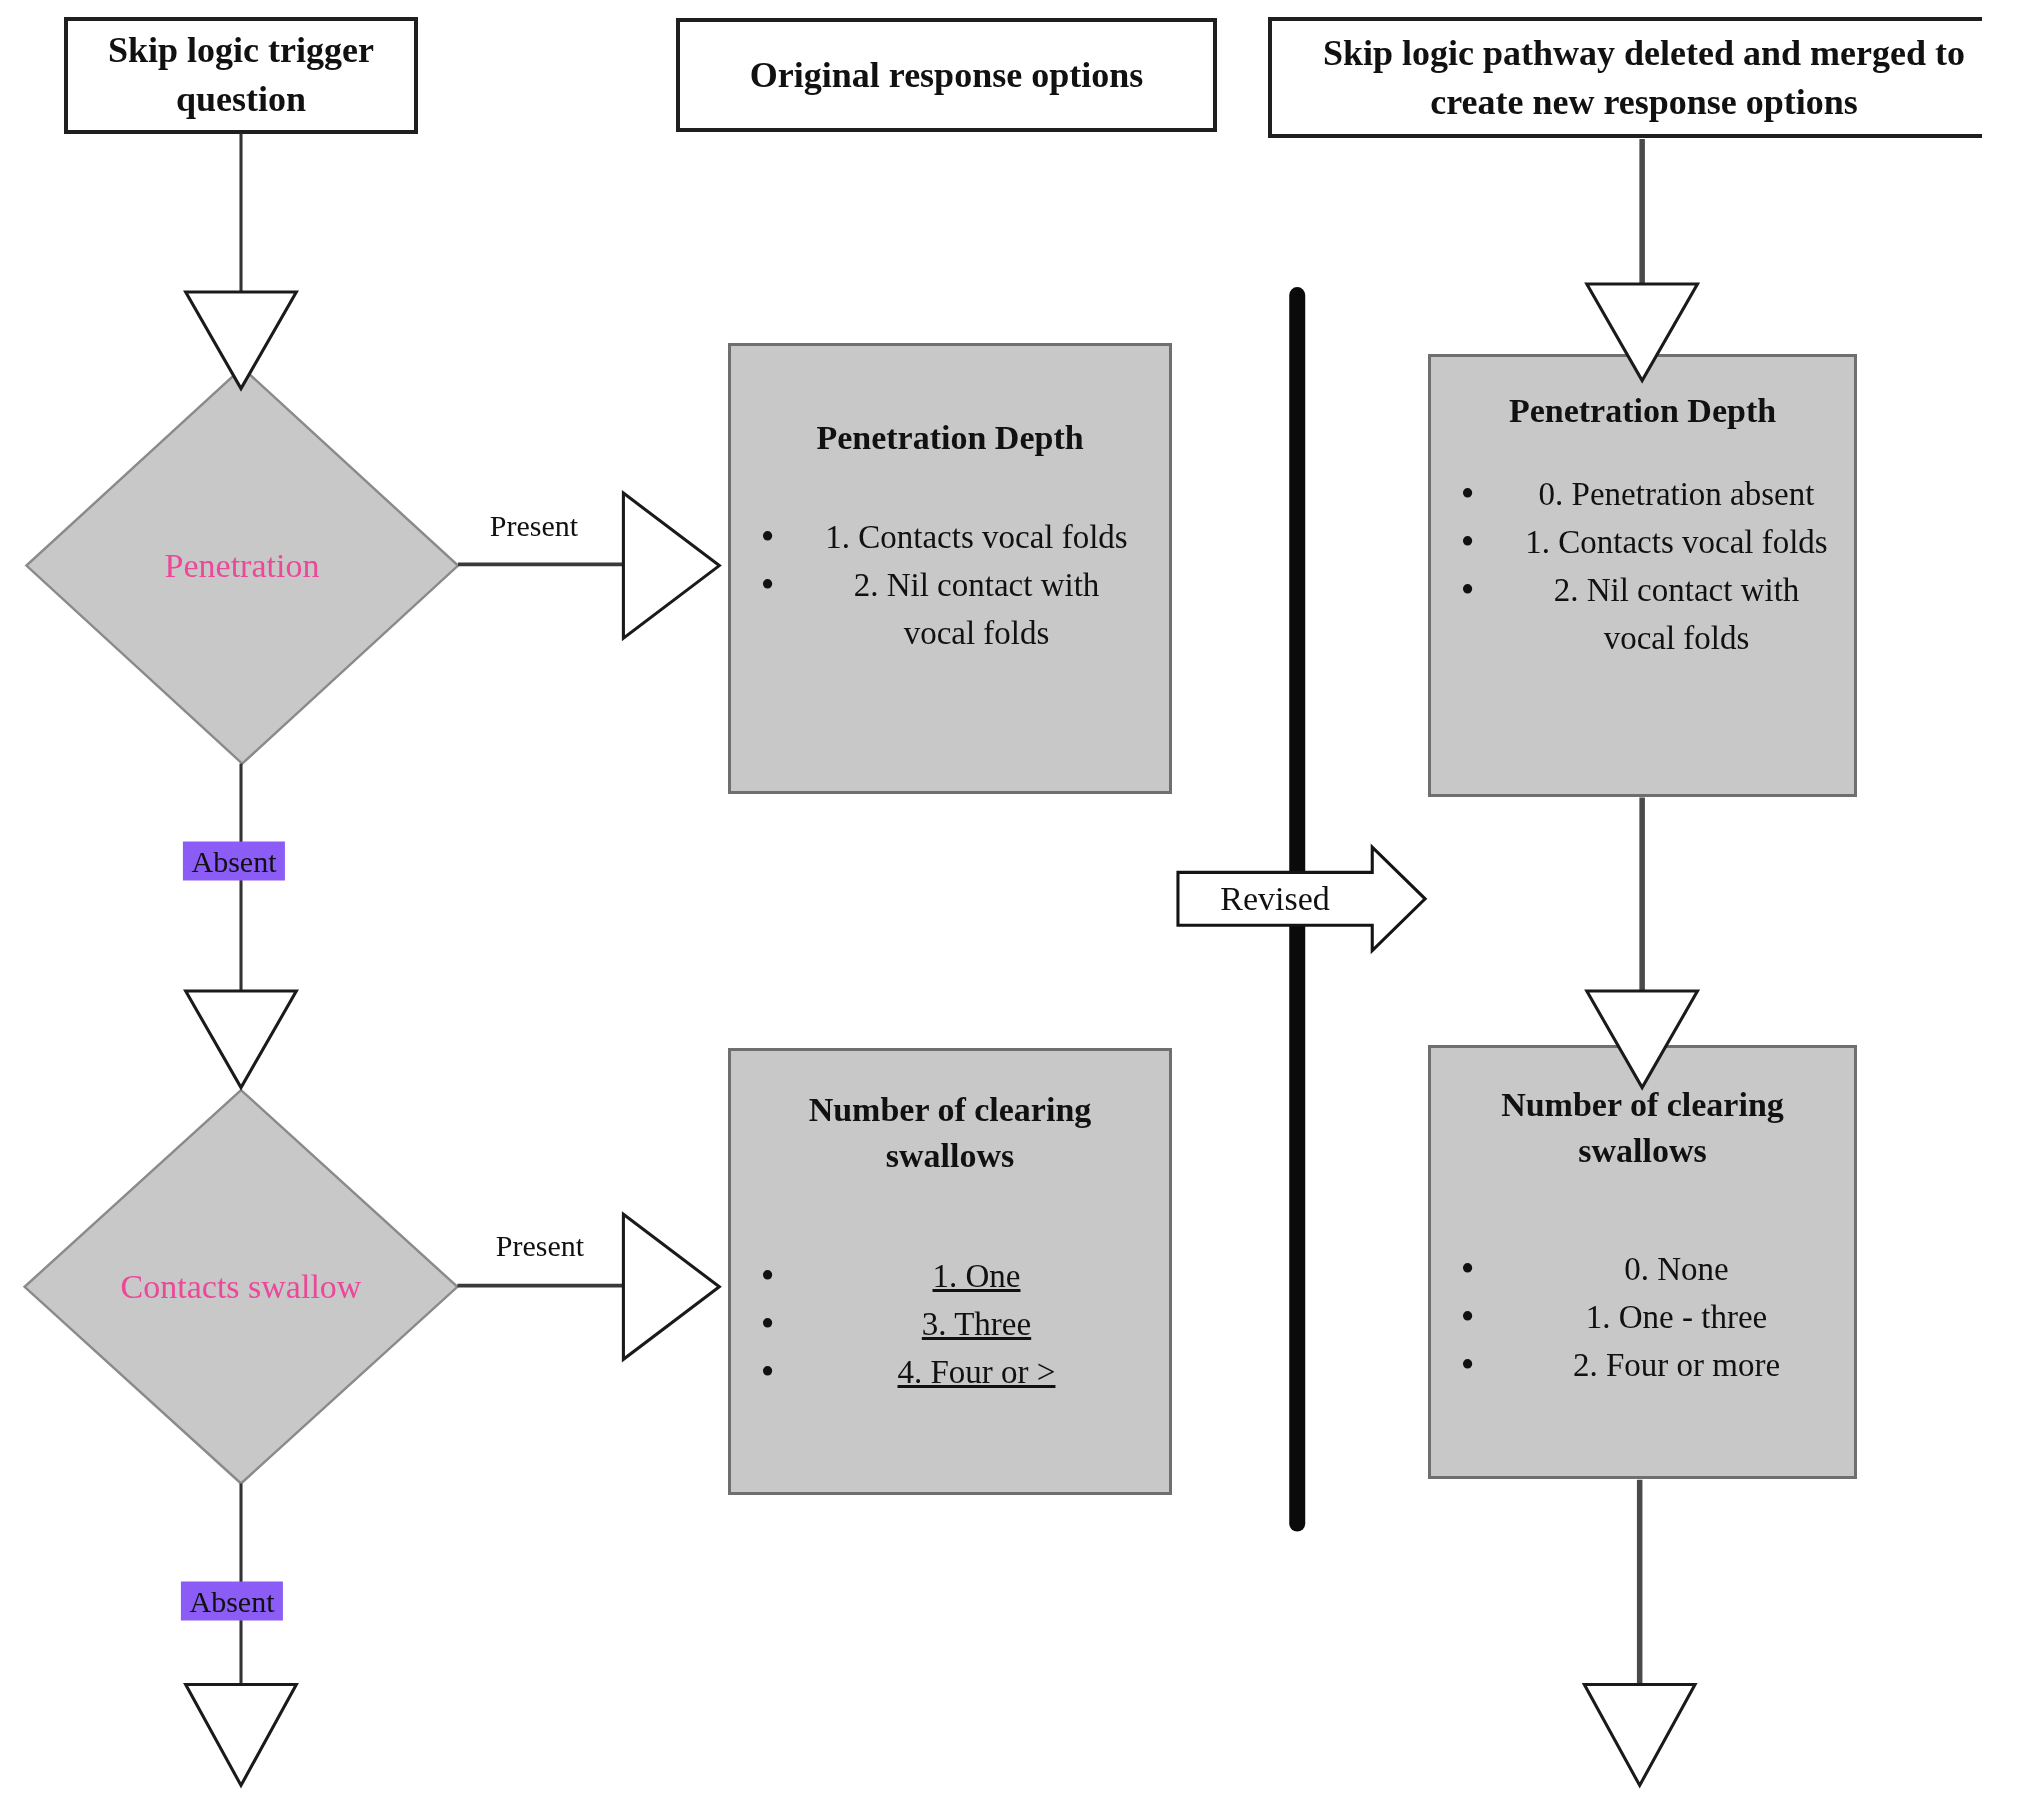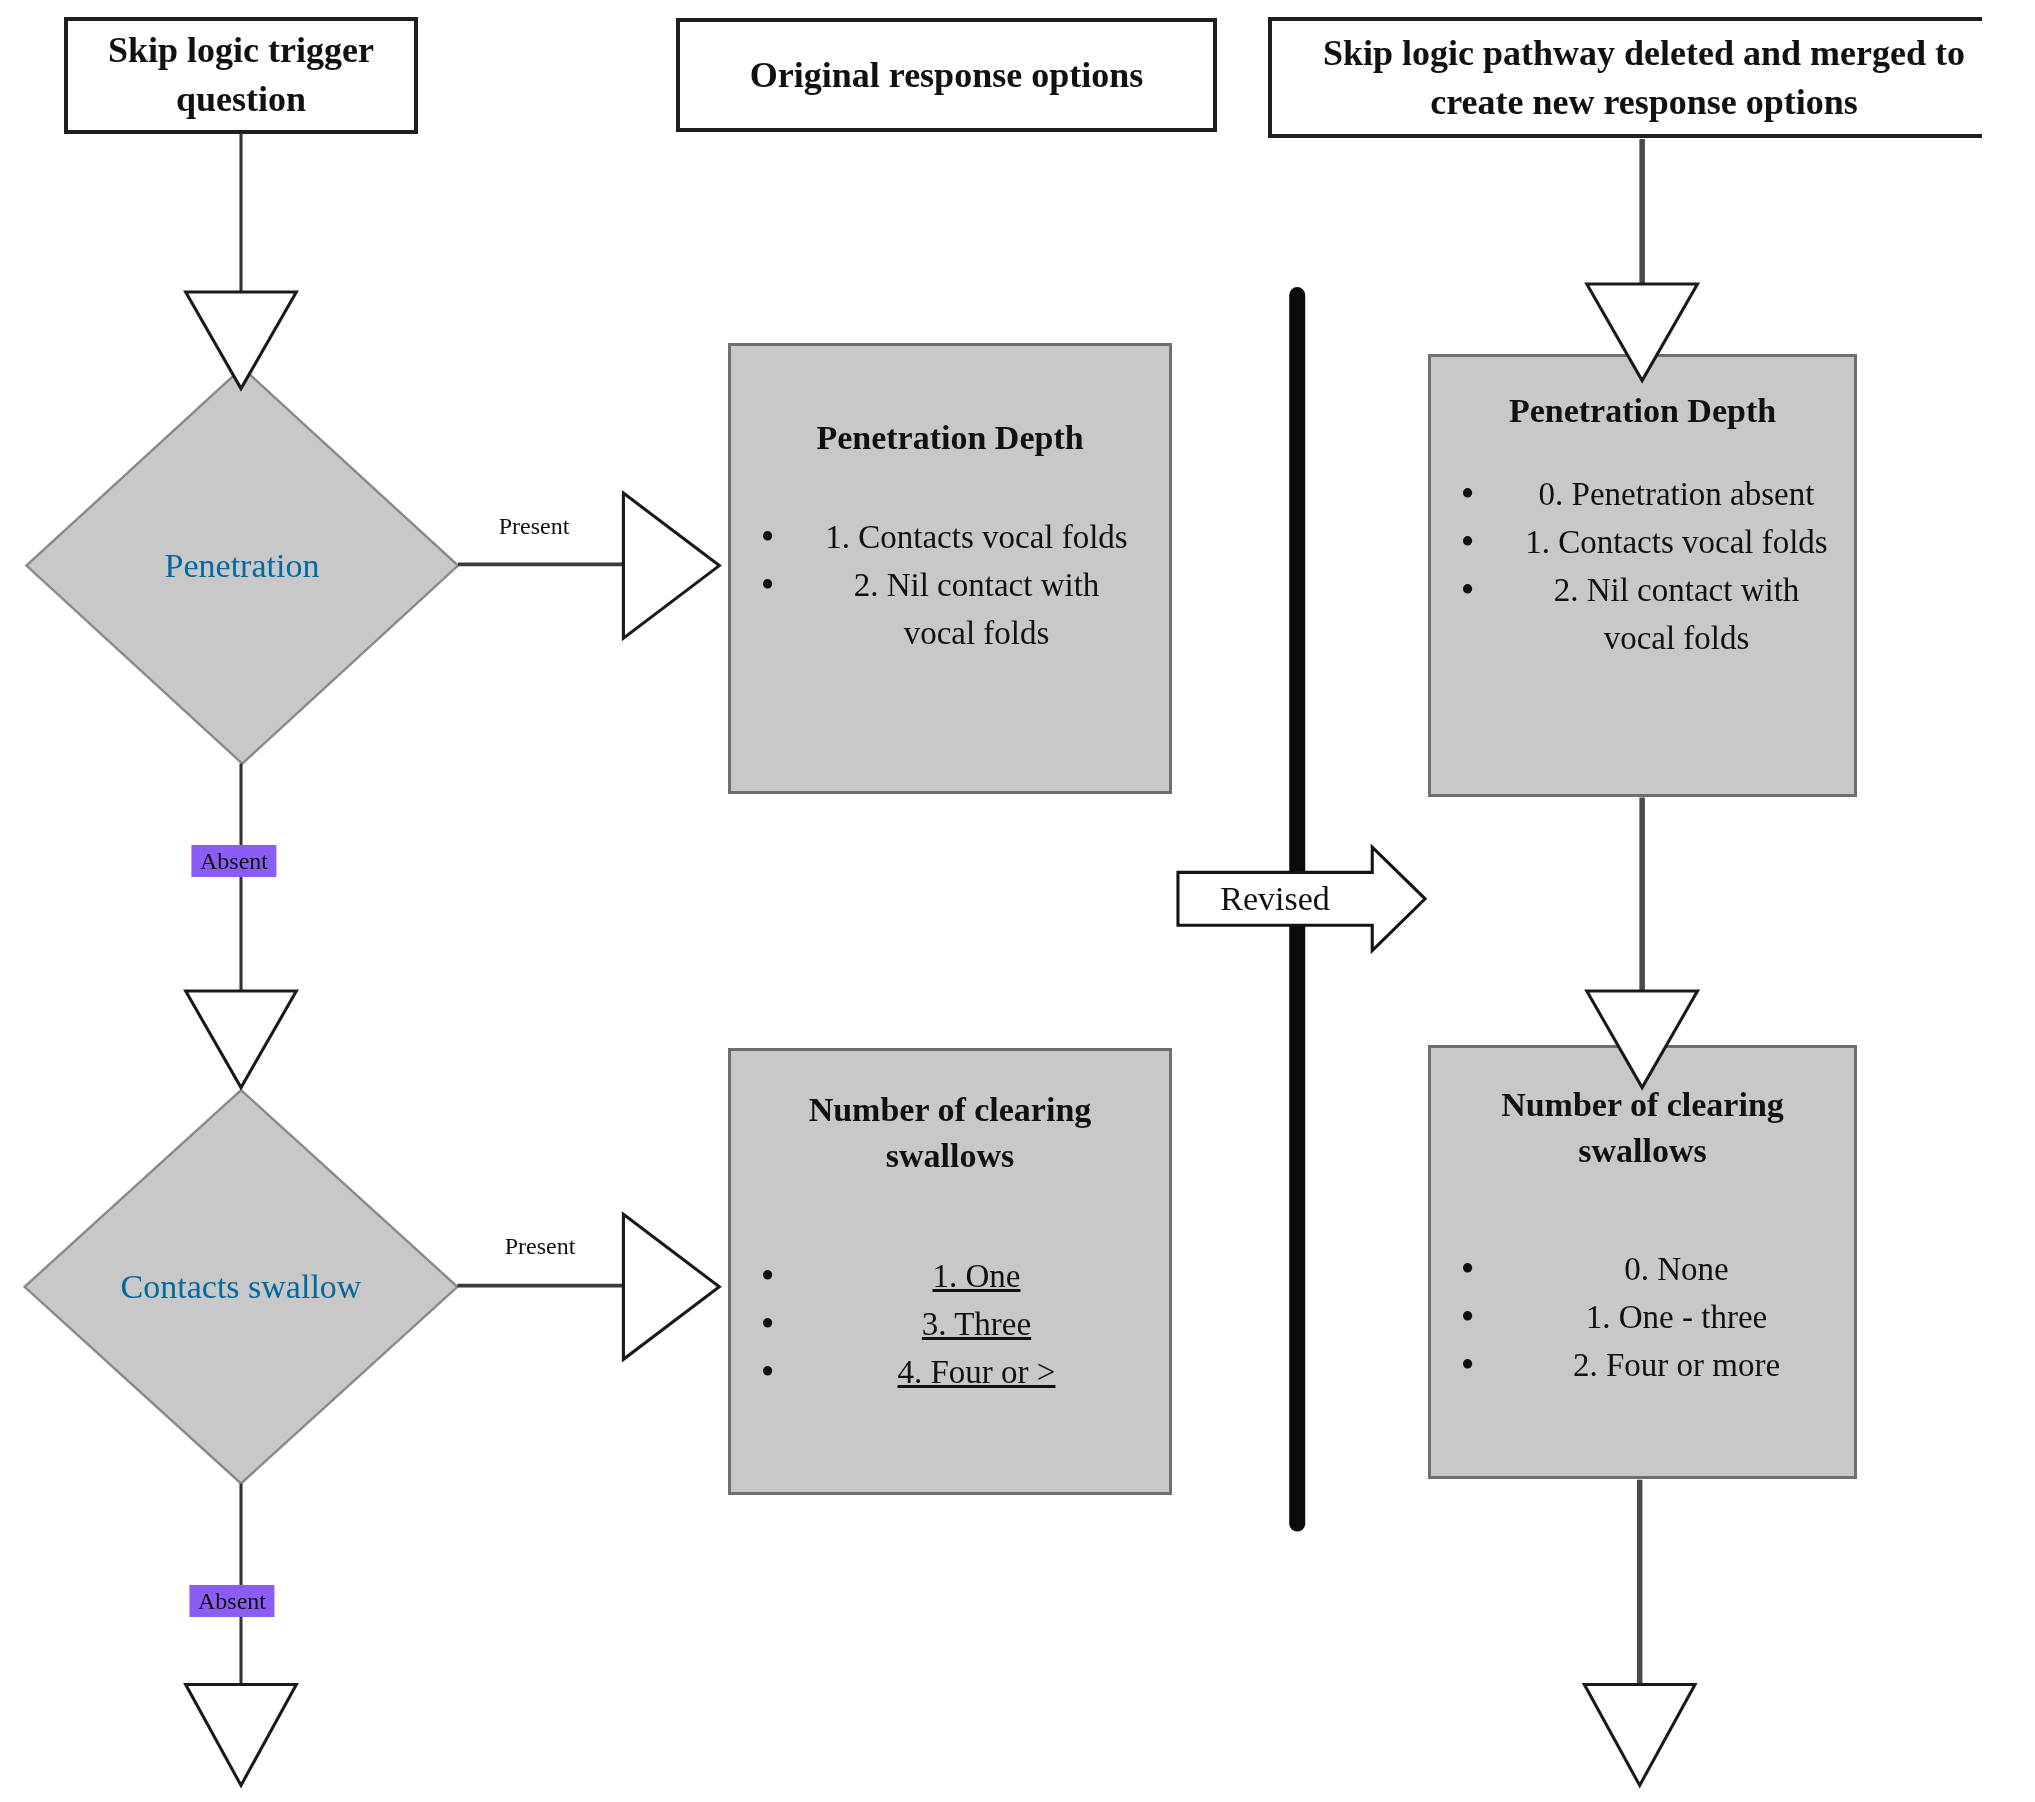--- a/index.html
+++ b/index.html
@@ -28,27 +28,27 @@
   }
   .gbox li{
     position:relative;font-size:33px;line-height:48px;padding-left:64px;
     max-width:311px;
   }
   .gbox li::before{
     content:"\2022";position:absolute;left:3.7px;top:0;font-size:39px;
   }
   
   .lbl{
-    position:absolute;transform:translate(-50%,-50%);font-size:24px;
+    position:absolute;transform:translate(-50%,-50%);font-size:30px;
     white-space:nowrap;z-index:3;
   }
   .lbl.masked{background:#8b5cf6;padding:2.5px 8.6px;}
   .diamond-label{
     position:absolute;transform:translate(-50%,-50%);font-size:34px;
-    white-space:nowrap;z-index:3;color:#0369a1;
+    white-space:nowrap;z-index:3;color:#ec4899;
   }
   .revised-label{
     position:absolute;transform:translate(-50%,-50%);font-size:34px;z-index:3;
   }
   
   #shapes{position:absolute;left:0;top:0;z-index:2;pointer-events:none;}
 </style>
 </head>
 <body>
 

